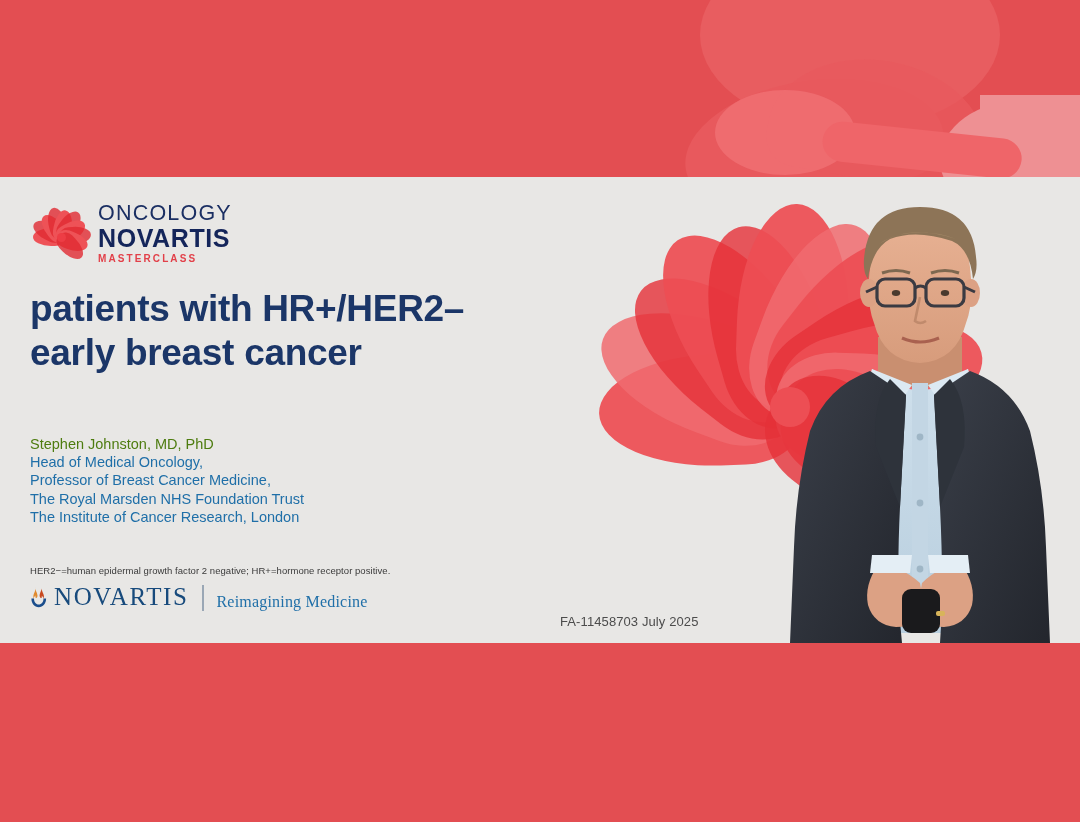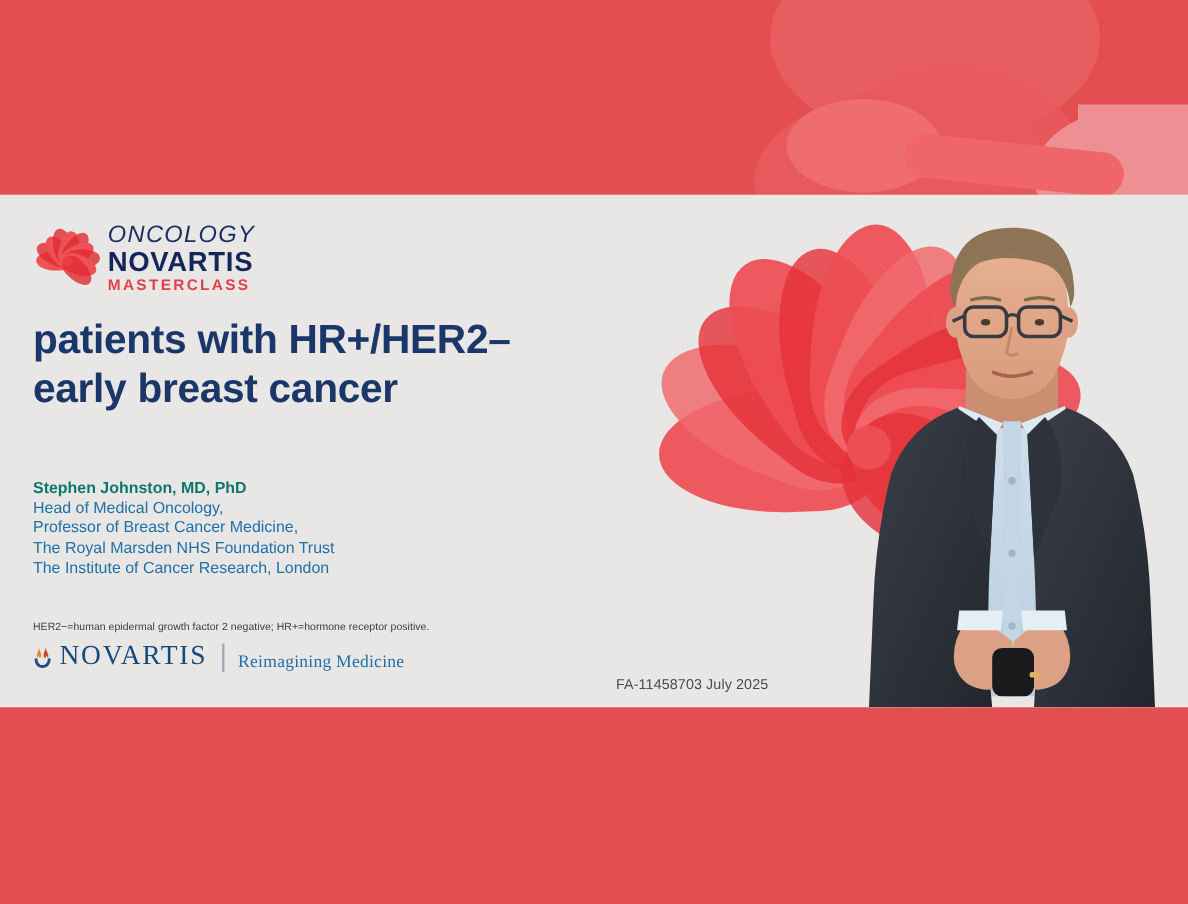--- a/index.html
+++ b/index.html
@@ -59,35 +59,35 @@
   .logo-mark{position:absolute;left:0;top:2px;width:62px;height:66px;}
   .lp{
     position:absolute;left:50%;top:50%;
     width:18px;height:31px;margin-left:-9px;margin-top:-31px;
     background:#EE5257;border-radius:9px 9px 7px 7px/18px 18px 9px 9px;
     transform-origin:50% 100%;
   }
   .lp.d{background:#E02A32;opacity:.8;}
   .lcore{position:absolute;left:50%;top:50%;width:9px;height:9px;margin-left:-4.5px;margin-top:-4.5px;border-radius:50%;background:#ED3D45;}
   .logo-text{position:absolute;left:68px;top:0;}
-  .w-onco{font-size:21.5px;letter-spacing:1.2px;color:#1B2F63;font-weight:400;line-height:23px;font-style:italic;}
+  .w-onco{font-size:21.5px;letter-spacing:1.2px;color:#1B2F63;font-weight:400;line-height:23px;}
   .w-acad{font-size:25px;letter-spacing:0.6px;color:#14255A;font-weight:700;line-height:26px;}
-  .w-master{font-size:14px;letter-spacing:2.1px;color:#E24049;font-weight:700;line-height:16px;}
+  .w-master{font-size:10px;letter-spacing:2.1px;color:#E24049;font-weight:700;line-height:16px;}
 
   
   .title{
     position:absolute;left:30px;top:110px;width:520px;
     font-size:37px;line-height:44px;font-weight:700;color:#1B3668;
     letter-spacing:-0.3px;
   }
   .title div{white-space:nowrap;}
 
   
   .byline{position:absolute;left:30px;top:258px;width:470px;color:#1F6FA8;}
-  .byline .nm{font-size:14.5px;font-weight:700;line-height:18px;color:#0f766e;}
+  .byline .nm{font-size:14.5px;font-weight:400;line-height:18px;color:#4d7c0f;}
   .byline .ln{font-size:14.5px;font-weight:400;line-height:18.3px;color:#1F6FA8;}
 
   
   .footnote{
     position:absolute;left:30px;top:388px;width:520px;
     font-size:9.5px;color:#3A3A3A;line-height:12px;letter-spacing:0.05px;
   }
 
   
   .novartis{position:absolute;left:28px;top:404px;height:30px;display:flex;align-items:flex-end;}

